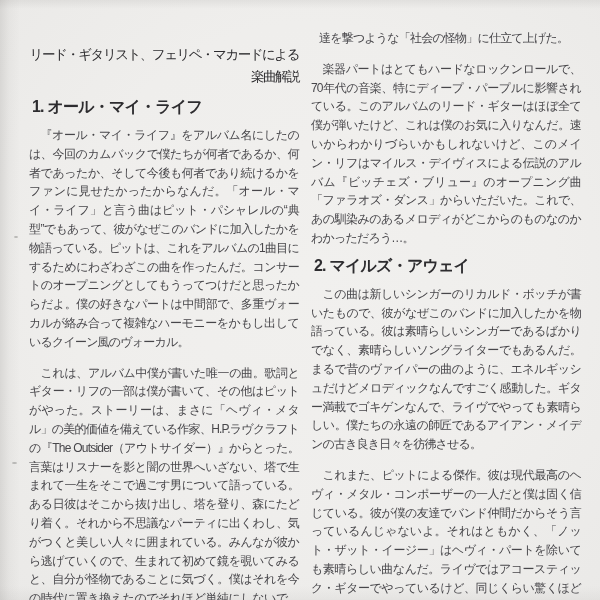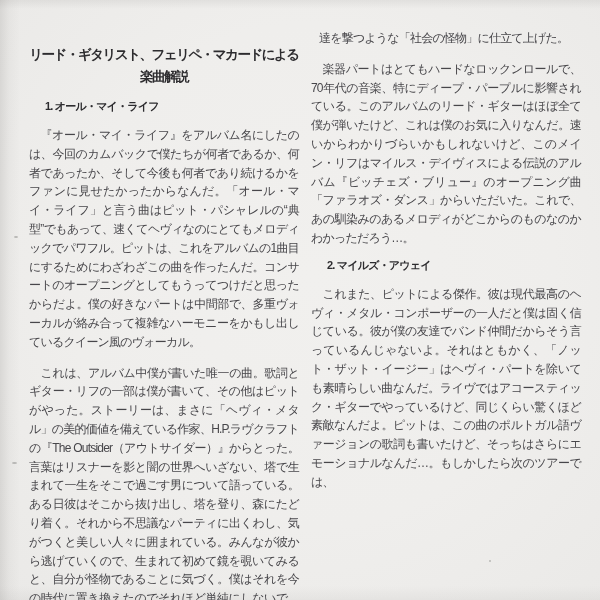--- a/index.html
+++ b/index.html
@@ -17,27 +17,27 @@
   }
   .col{position:absolute;}
   .col-left{left:29px;top:44px;width:270px;}
   .col-right{left:311px;top:21px;width:270px;}
 
   .doc-heading{
     margin:0 0 12px 0;
     font-size:13.5px;
     line-height:21.5px;
     letter-spacing:-1.5px;
-    font-weight:bold;
+    font-weight:normal;
     color:#2d2c2f;
-    text-align:center;
+    text-align:right;
   }
   .sec-title{
-    margin:0 0 5px 16px;
-    font-size:11px;
+    margin:0 0 5px 3px;
+    font-size:16px;
     line-height:15px;
     letter-spacing:-0.8px;
     font-weight:bold;
     color:#2d2c2f;
   }
   .body-text{
     margin:12px 0 10px 0;
     font-size:12px;
     line-height:18.8px;
     letter-spacing:-0.8px;
@@ -53,30 +53,31 @@
 </style>
 </head>
 <body>
 
 <div class="page">
 
   <div class="col col-left">
     <h1 class="doc-heading">リード・ギタリスト、フェリペ・マカードによる楽曲解説</h1>
 
     <h2 class="sec-title">1. オール・マイ・ライフ</h2>
-    <p class="body-text">　『オール・マイ・ライフ』をアルバム名にしたのは、今回のカムバックで僕たちが何者であるか、何者であったか、そして今後も何者であり続けるかをファンに見せたかったからなんだ。「オール・マイ・ライフ」と言う曲はピット・パシャレルの“典型”でもあって、速くてヘヴィなのにとてもメロディックでパワフル。ピットは、これをアルバムの1曲目にするためにわざわざこの曲を作ったんだ。コンサートのオープニングとしてもうってつけだと思ったからだよ。僕の好きなパートは中間部で、多重ヴォーカルが絡み合って複雑なハーモニーをかもし出しているクイーン風のヴォーカル。</p>
+    <p class="body-text">　『オール・マイ・ライフ』をアルバム名にしたのは、今回のカムバックで僕たちが何者であるか、何者であったか、そして今後も何者であり続けるかをファンに見せたかったからなんだ。「オール・マイ・ライフ」と言う曲はピット・パシャレルの“典型”でもあって、彼がなぜこのバンドに加入したかを物語っている。ピットは、これをアルバムの1曲目にするためにわざわざこの曲を作ったんだ。コンサートのオープニングとしてもうってつけだと思ったからだよ。僕の好きなパートは中間部で、多重ヴォーカルが絡み合って複雑なハーモニーをかもし出しているクイーン風のヴォーカル。</p>
 
     <p class="body-text">　これは、アルバム中僕が書いた唯一の曲。歌詞とギター・リフの一部は僕が書いて、その他はピットがやった。ストーリーは、まさに「ヘヴィ・メタル」の美的価値を備えている作家、H.P.ラヴクラフトの『The Outsider（アウトサイダー）』からとった。言葉はリスナーを影と闇の世界へいざない、塔で生まれて一生をそこで過ごす男について語っている。ある日彼はそこから抜け出し、塔を登り、森にたどり着く。それから不思議なパーティに出くわし、気がつくと美しい人々に囲まれている。みんなが彼から逃げていくので、生まれて初めて鏡を覗いてみると、自分が怪物であることに気づく。僕はそれを今の時代に置き換えたのでそれほど単純にしないで、彼の手に銃を持たせて彼を学校へ行ってマシンガンで友</p>
   </div>
 
   <div class="col col-right">
     <p class="body-text cont">達を撃つような「社会の怪物」に仕立て上げた。</p>
     <p class="body-text">　楽器パートはとてもハードなロックンロールで、70年代の音楽、特にディープ・パープルに影響されている。このアルバムのリード・ギターはほぼ全て僕が弾いたけど、これは僕のお気に入りなんだ。速いからわかりづらいかもしれないけど、このメイン・リフはマイルス・デイヴィスによる伝説のアルバム『ビッチェズ・ブリュー』のオープニング曲「ファラオズ・ダンス」からいただいた。これで、あの馴染みのあるメロディがどこからのものなのかわかっただろう…。</p>
 
     <h2 class="sec-title">2. マイルズ・アウェイ</h2>
+    <p class="body-text">　この曲は新しいシンガーのリカルド・ボッチが書いたもので、彼がなぜこのバンドに加入したかを物語っている。彼は素晴らしいシンガーであるばかりでなく、素晴らしいソングライターでもあるんだ。まるで昔のヴァイパーの曲のように、エネルギッシュだけどメロディックなんですごく感動した。ギター満載でゴキゲンなんで、ライヴでやっても素晴らしい。僕たちの永遠の師匠であるアイアン・メイデンの古き良き日々を彷彿させる。</p>
 
     <p class="body-text">　これまた、ピットによる傑作。彼は現代最高のヘヴィ・メタル・コンポーザーの一人だと僕は固く信じている。彼が僕の友達でバンド仲間だからそう言っているんじゃないよ。それはともかく、「ノット・ザット・イージー」はヘヴィ・パートを除いても素晴らしい曲なんだ。ライヴではアコースティック・ギターでやっているけど、同じくらい驚くほど素敵なんだよ。ピットは、この曲のポルトガル語ヴァージョンの歌詞も書いたけど、そっちはさらにエモーショナルなんだ…。もしかしたら次のツアーでは、</p>
   </div>
 
   <div class="speck s1"></div>
   <div class="speck s2"></div>
   <div class="speck s3"></div>
 
 </div>
 

